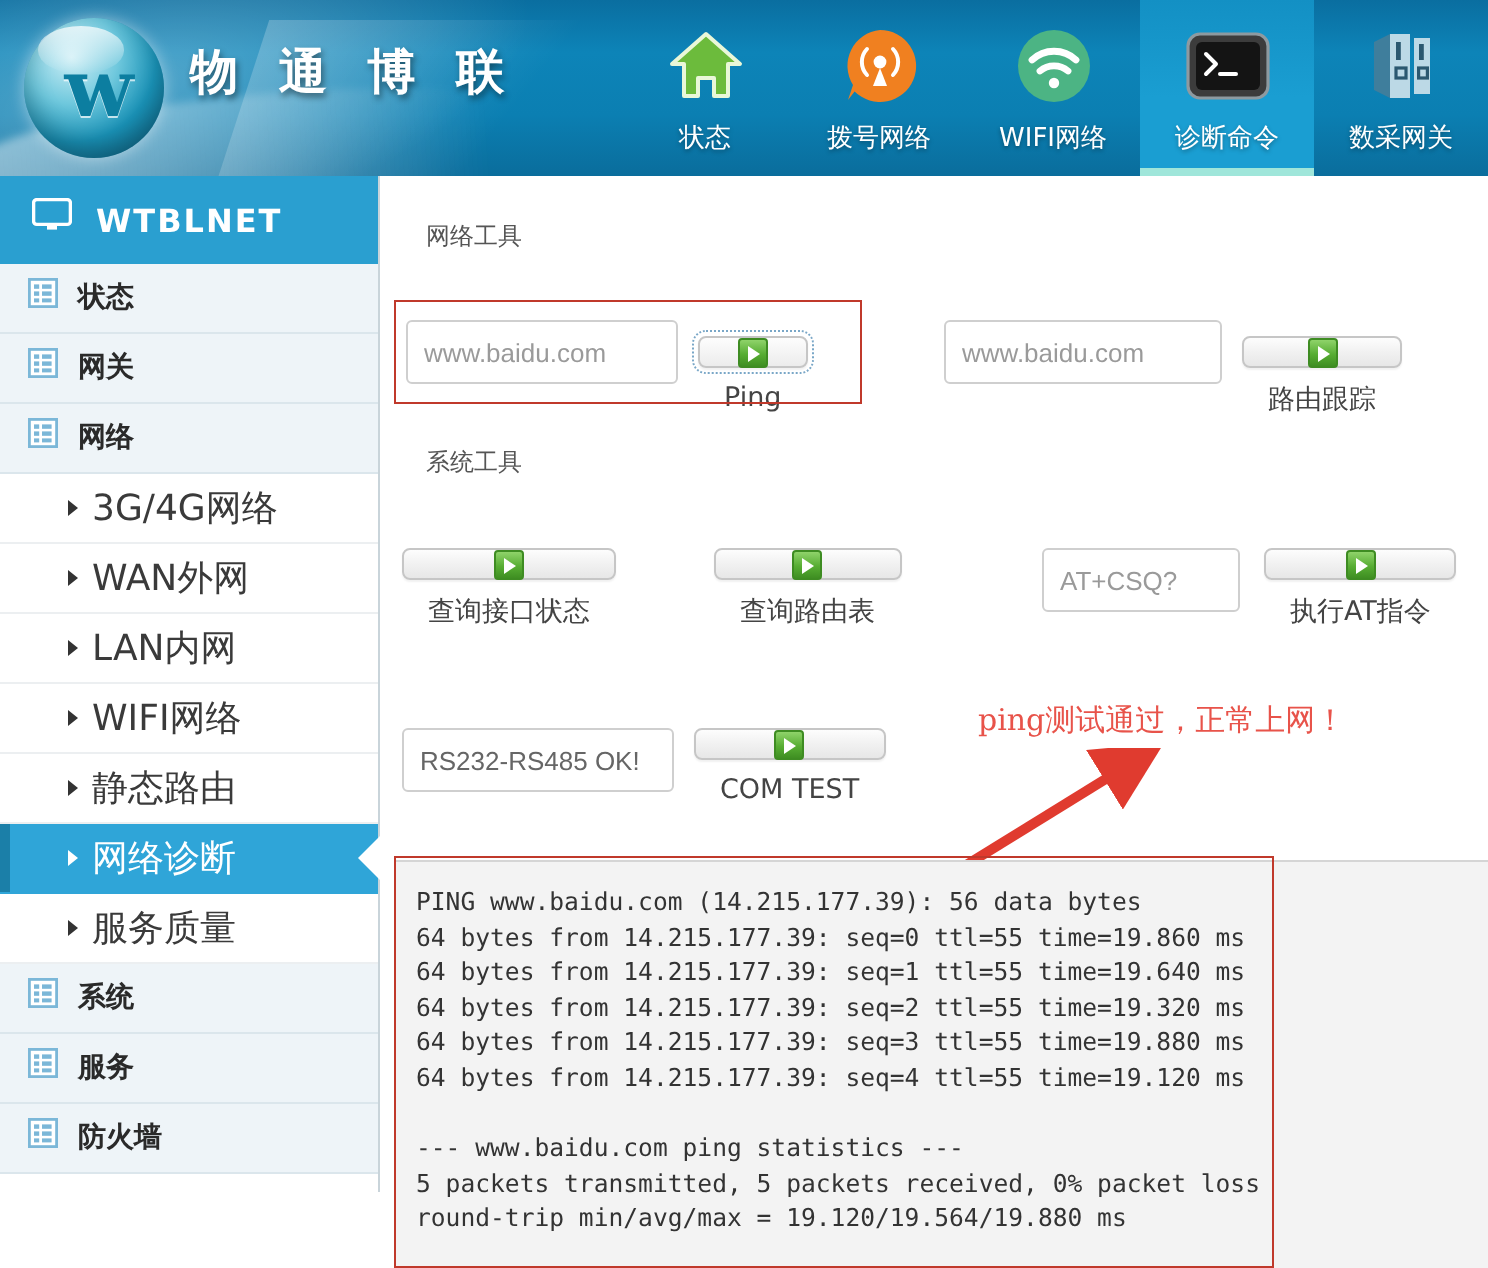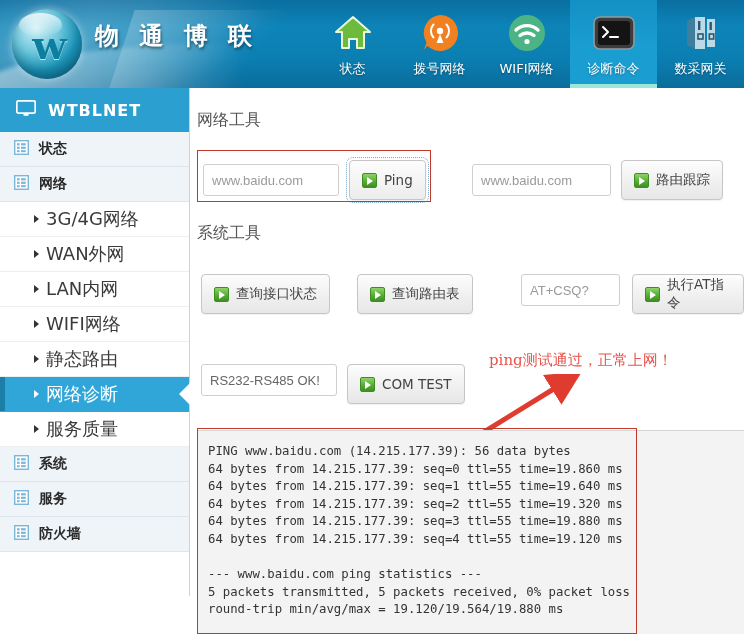--- a/index.html
+++ b/index.html
@@ -118,39 +118,40 @@
     width:0;height:0;border-top:4px solid transparent;border-bottom:4px solid transparent;
     border-left:5px solid #333; flex:0 0 auto;
   }
   .side-sub.active .caret { border-left-color:#ffffff; }
   .grid-ico { flex:0 0 auto; }
 
   
   .main { position:absolute; left:191px; top:88px; width:553px; height:546px; background:#fff; }
 
   .sec-title {
-    font-size:16px; color:#555; font-family:"DejaVu Sans","Liberation Sans",sans-serif;
+    font-size:12px; color:#555; font-family:"DejaVu Sans","Liberation Sans",sans-serif;margin-left:16px;
   }
 
   .row { display:flex; align-items:center; }
 
   .txtinput {
     height:32px; border:1px solid #cfcfcf; border-radius:3px; background:#fff;
     padding:0 8px; font-size:13px; color:#9a9a9a;
     font-family:"Liberation Sans","DejaVu Sans",sans-serif;
     display:flex; align-items:center;
   }
 
   .btn {
-    height:40px; border:1px solid #c6c6c6; border-radius:4px;
+    height:16px; border:1px solid #c6c6c6; border-radius:4px;
     background:linear-gradient(180deg,#fdfdfd 0%,#f1f1f1 50%,#e7e7e7 100%);
     display:inline-flex; align-items:center; gap:7px; padding:0 12px;
     font-size:13.5px; color:#444; cursor:pointer;
     font-family:"DejaVu Sans","Liberation Sans",sans-serif;
     box-shadow:0 1px 1px rgba(0,0,0,.06);
+    flex-direction:column;
   }
   .btn.focused { outline:1px dotted #7aa7c7; outline-offset:2px; background:linear-gradient(180deg,#fdfdfd,#ececec); }
   .gbox {
     width:15px;height:15px;border-radius:2px;flex:0 0 auto;
     background:linear-gradient(180deg,#8fd36a 0%,#57ad33 55%,#3f8f22 100%);
     border:1px solid #3e8c22; position:relative;
   }
   .gbox::after{
     content:""; position:absolute; left:4px; top:3px;
     width:0;height:0;border-top:4px solid transparent;border-bottom:4px solid transparent;
@@ -275,20 +276,34 @@
           <rect x="7" y="3.2" width="4.8" height="2.2" fill="#7bb7d8"></rect>
           <rect x="3" y="6.7" width="2.6" height="2.2" fill="#7bb7d8"></rect>
           <rect x="7" y="6.7" width="4.8" height="2.2" fill="#7bb7d8"></rect>
           <rect x="3" y="10.2" width="2.6" height="2" fill="#7bb7d8"></rect>
           <rect x="7" y="10.2" width="4.8" height="2" fill="#7bb7d8"></rect>
         </svg>
     </span>
     <span class="slabel">状态</span>
   </div>
 
+  <div class="side-item">
+    <span class="grid-ico">
+      <svg width="15" height="15" viewBox="0 0 15 15">
+          <rect x="0.7" y="0.7" width="13.6" height="13.6" fill="#fff" stroke="#7bb7d8" stroke-width="1.4"></rect>
+          <rect x="3" y="3.2" width="2.6" height="2.2" fill="#7bb7d8"></rect>
+          <rect x="7" y="3.2" width="4.8" height="2.2" fill="#7bb7d8"></rect>
+          <rect x="3" y="6.7" width="2.6" height="2.2" fill="#7bb7d8"></rect>
+          <rect x="7" y="6.7" width="4.8" height="2.2" fill="#7bb7d8"></rect>
+          <rect x="3" y="10.2" width="2.6" height="2" fill="#7bb7d8"></rect>
+          <rect x="7" y="10.2" width="4.8" height="2" fill="#7bb7d8"></rect>
+        </svg>
+    </span>
+    <span class="slabel">网关</span>
+  </div>
 
   <div class="side-item">
     <span class="grid-ico">
       <svg width="15" height="15" viewBox="0 0 15 15">
           <rect x="0.7" y="0.7" width="13.6" height="13.6" fill="#fff" stroke="#7bb7d8" stroke-width="1.4"></rect>
           <rect x="3" y="3.2" width="2.6" height="2.2" fill="#7bb7d8"></rect>
           <rect x="7" y="3.2" width="4.8" height="2.2" fill="#7bb7d8"></rect>
           <rect x="3" y="6.7" width="2.6" height="2.2" fill="#7bb7d8"></rect>
           <rect x="7" y="6.7" width="4.8" height="2.2" fill="#7bb7d8"></rect>
           <rect x="3" y="10.2" width="2.6" height="2" fill="#7bb7d8"></rect>

